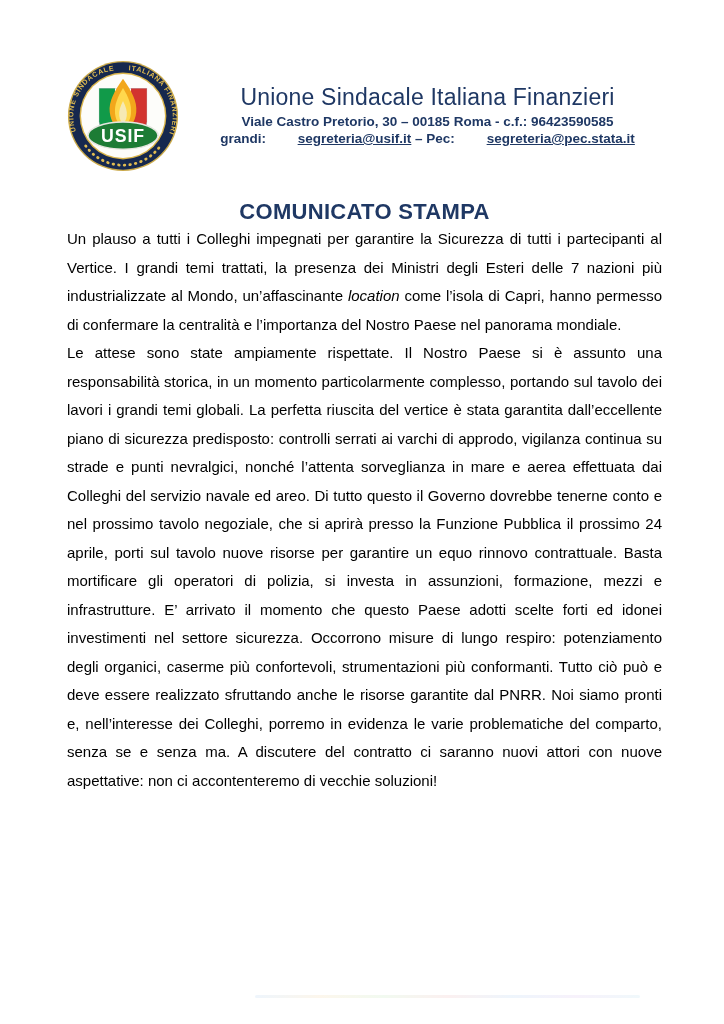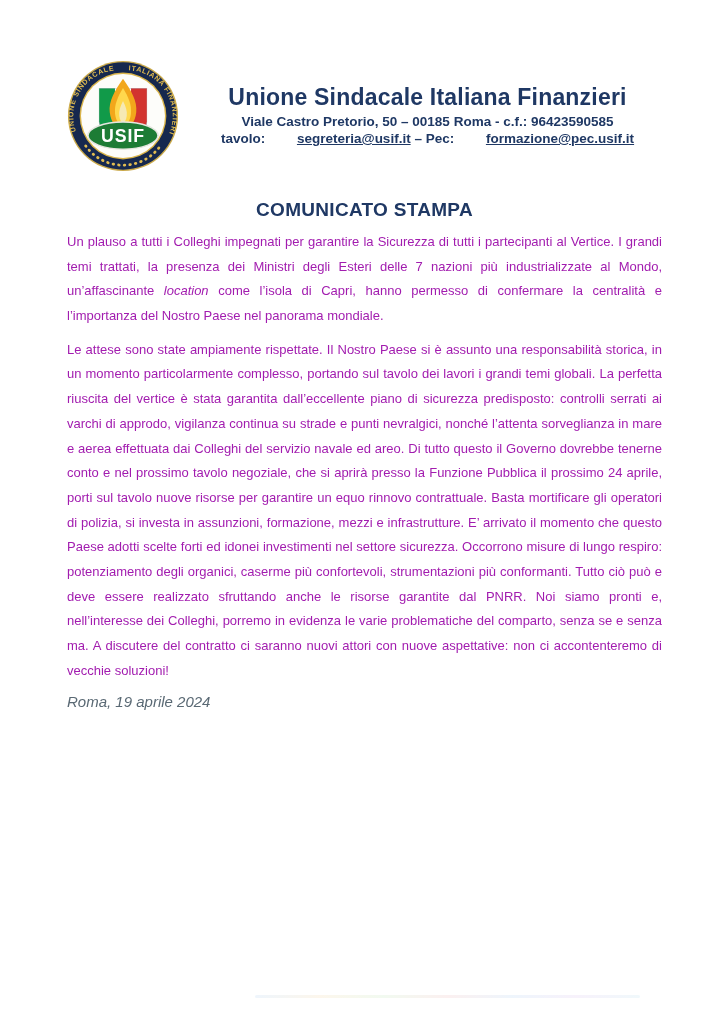--- a/index.html
+++ b/index.html
@@ -26,21 +26,21 @@
     margin-top: 2px;
   }
   .org-block {
     flex: 1;
     text-align: center;
     color: #1F3864;
     padding-left: 14px;
   }
   .org-name {
     font-size: 23px;
-    font-weight: bold;
+    font-weight: normal;
     letter-spacing: 0.2px;
     margin-bottom: 3px;
   }
   .org-address {
     font-size: 13.5px;
     font-weight: bold;
     margin-bottom: 2px;
   }
   .org-email {
     font-size: 13.5px;
@@ -49,37 +49,36 @@
   .org-email a {
     color: #1F3864;
     text-decoration: underline;
     margin-left: 28px;
   }
   
   .doc-title {
     margin-top: 27px;
     text-align: center;
     color: #1F3864;
-    font-size: 19px;
+    font-size: 22px;
     font-weight: bold;
     letter-spacing: 0.3px;
   }
   
   .headline {
     margin-top: 13px;
     font-size: 15.5px;
     font-weight: bold;
     color: #4e6070;
     line-height: 1.66;
     text-align: justify;
   }
   .para {
-    margin-top: 9px;
-    font-size: 13px;
-    color: #a21caf;
+    font-size: 15px;
+    color: #000000;
     line-height: 1.9;
     text-align: justify;
   }
   .para .em { font-style: italic; }
   .dateline {
     margin-top: 10px;
     font-size: 15px;
     font-style: italic;
     color: #5a6974;
   }
@@ -136,29 +135,28 @@
         </text>
         <text font-family="Liberation Sans, sans-serif" font-size="7.6" font-weight="bold" fill="#e0bb50" letter-spacing="0.8">
           <textPath href="#arcRight" startOffset="50%" text-anchor="middle">ITALIANA FINANZIERI</textPath>
         </text>
 
         <path d="M 20 92 A 49 49 0 0 0 100 92" fill="none" stroke="#e0bb50" stroke-width="3" stroke-linecap="round" stroke-dasharray="0.6 5.4"></path>
       </svg>
     </div>
     <div class="org-block">
       <div class="org-name">Unione Sindacale Italiana Finanzieri</div>
-      <div class="org-address">Viale Castro Pretorio, 50 – 00185 Roma - c.f.: 96423590585</div>
-      <div class="org-email"><span>tavolo: </span><a href="#">segreteria@usif.it</a><span> – Pec: </span><a href="#">formazione@pec.usif.it</a></div>
+      <div class="org-address">Viale Castro Pretorio, 30 – 00185 Roma - c.f.: 96423590585</div>
+      <div class="org-email"><span>grandi: </span><a href="#">segreteria@usif.it</a><span> – Pec: </span><a href="#">segreteria@pec.stata.it</a></div>
     </div>
   </div>
 
   <div class="doc-title">COMUNICATO STAMPA</div>
 
 
   <p class="para"><span>Un plauso a tutti i Colleghi impegnati per garantire la Sicurezza di tutti i partecipanti al Vertice. I grandi temi trattati, la presenza dei Ministri degli Esteri delle 7 nazioni più industrializzate al Mondo, un’affascinante </span><span class="em">location</span><span> come l’isola di Capri, hanno permesso di confermare la centralità e l’importanza del Nostro Paese nel panorama mondiale.</span></p>
 
   <p class="para">Le attese sono state ampiamente rispettate. Il Nostro Paese si è assunto una responsabilità storica, in un momento particolarmente complesso, portando sul tavolo dei lavori i grandi temi globali. La perfetta riuscita del vertice è stata garantita dall’eccellente piano di sicurezza predisposto: controlli serrati ai varchi di approdo, vigilanza continua su strade e punti nevralgici, nonché l’attenta sorveglianza in mare e aerea effettuata dai Colleghi del servizio navale ed areo. Di tutto questo il Governo dovrebbe tenerne conto e nel prossimo tavolo negoziale, che si aprirà presso la Funzione Pubblica il prossimo 24 aprile, porti sul tavolo nuove risorse per garantire un equo rinnovo contrattuale. Basta mortificare gli operatori di polizia, si investa in assunzioni, formazione, mezzi e infrastrutture. E’ arrivato il momento che questo Paese adotti scelte forti ed idonei investimenti nel settore sicurezza. Occorrono misure di lungo respiro: potenziamento degli organici, caserme più confortevoli, strumentazioni più conformanti. Tutto ciò può e deve essere realizzato sfruttando anche le risorse garantite dal PNRR. Noi siamo pronti e, nell’interesse dei Colleghi, porremo in evidenza le varie problematiche del comparto, senza se e senza ma. A discutere del contratto ci saranno nuovi attori con nuove aspettative: non ci accontenteremo di vecchie soluzioni!</p>
 
 
-  <p class="dateline">Roma, 19 aprile 2024</p>
 
   <div class="cropped-strip"></div>
 </div>
 
 </body></html>

